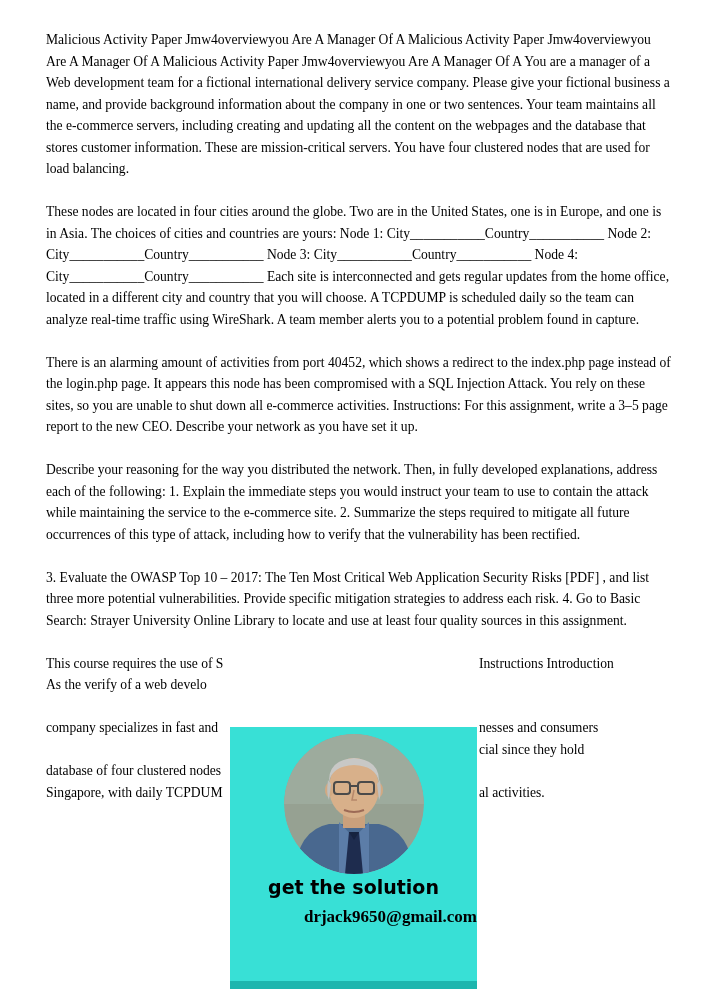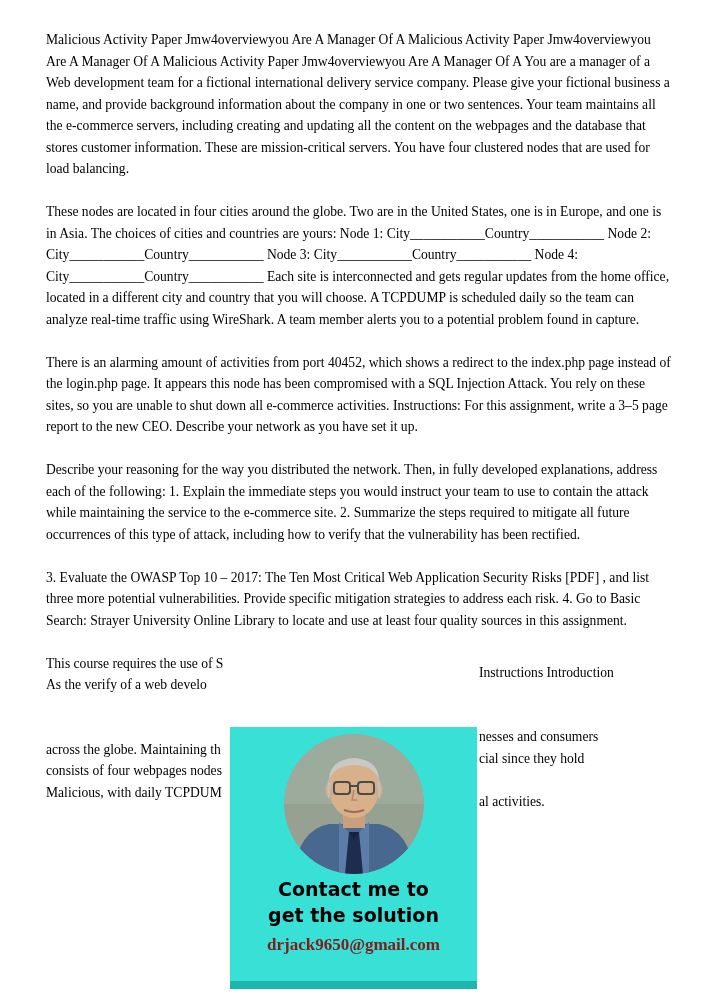--- a/index.html
+++ b/index.html
@@ -18,21 +18,21 @@
     top: 29px;
     width: 626px;
     font-size: 13.6px;
     line-height: 21.5px;
     text-align: left;
   }
   .doc p { margin: 0 0 21.5px 0; }
   .obscured { margin: 0; }
   .oline { position: relative; height: 21.5px; white-space: nowrap; }
   .frag-left  { position: absolute; left: 0; top: 0; }
-  .frag-right { position: absolute; left: 433px; top: 9px; }
+  .frag-right { position: absolute; left: 433px; top: 0; }
 
   .overlay {
     position: absolute;
     left: 230px;
     top: 727px;
     width: 247px;
     height: 262px;
     background: #38e0d6;
     z-index: 10;
     text-align: center;
@@ -50,21 +50,22 @@
     line-height: 26px;
     color: #000000;
   }
   .ad-heading.first { margin-top: 2px; }
   .ad-email {
     font-family: "Liberation Serif", serif;
     font-weight: bold;
     font-size: 17px;
     line-height: 22px;
     margin-top: 6px;
-    color: #7f1d1d;
+    color: #000000;
+    text-align: right;
   }
   .ad-strip {
     position: absolute;
     left: 0; bottom: 0;
     width: 100%; height: 8px;
     background: #1db6ae;
   }
 </style>
 </head>
 <body>
@@ -82,31 +83,31 @@
       <div class="oline">
         <span class="frag-left">This course requires the use of S</span>
         <span class="frag-right">Instructions Introduction</span>
       </div>
       <div class="oline">
         <span class="frag-left">As the verify of a web develo</span>
       </div>
       <div class="oline">
       </div>
       <div class="oline">
+        <span class="frag-left">company specializes in fast and</span>
         <span class="frag-right">nesses and consumers</span>
       </div>
       <div class="oline">
-        <span class="frag-left">across the globe. Maintaining th</span>
         <span class="frag-right">cial since they hold</span>
       </div>
       <div class="oline">
-        <span class="frag-left">consists of four webpages nodes</span>
+        <span class="frag-left">database of four clustered nodes</span>
       </div>
       <div class="oline">
-        <span class="frag-left">Malicious, with daily TCPDUM</span>
+        <span class="frag-left">Singapore, with daily TCPDUM</span>
         <span class="frag-right">al activities.</span>
       </div>
     </div>
   </div>
 
   <div class="overlay">
     <div class="photo">
       <svg viewBox="0 0 140 140" width="140" height="140">
         <defs>
             <clipPath id="pc">
@@ -128,19 +129,18 @@
           <path d="M44,46 Q42,60 45,66 L47,50 Z" fill="#c0c0be"></path>
           <path d="M96,46 Q98,60 95,66 L93,50 Z" fill="#c0c0be"></path>
           <rect x="50" y="48" width="16" height="12" rx="3" fill="none" stroke="#4a4a4a" stroke-width="2"></rect>
           <rect x="74" y="48" width="16" height="12" rx="3" fill="none" stroke="#4a4a4a" stroke-width="2"></rect>
           <line x1="66" y1="52" x2="74" y2="52" stroke="#4a4a4a" stroke-width="2"></line>
           <path d="M70,56 L68,66 L73,66" fill="none" stroke="#b5876a" stroke-width="1.5"></path>
           <path d="M60,76 Q70,80 80,76" fill="none" stroke="#9c6a56" stroke-width="2"></path>
         </g>
       </svg>
     </div>
-    <div class="ad-heading first">Contact me to</div>
     <div class="ad-heading">get the solution</div>
     <div class="ad-email">drjack9650@gmail.com</div>
     <div class="ad-strip"></div>
   </div>
 
 </div>
 
 </body></html>

